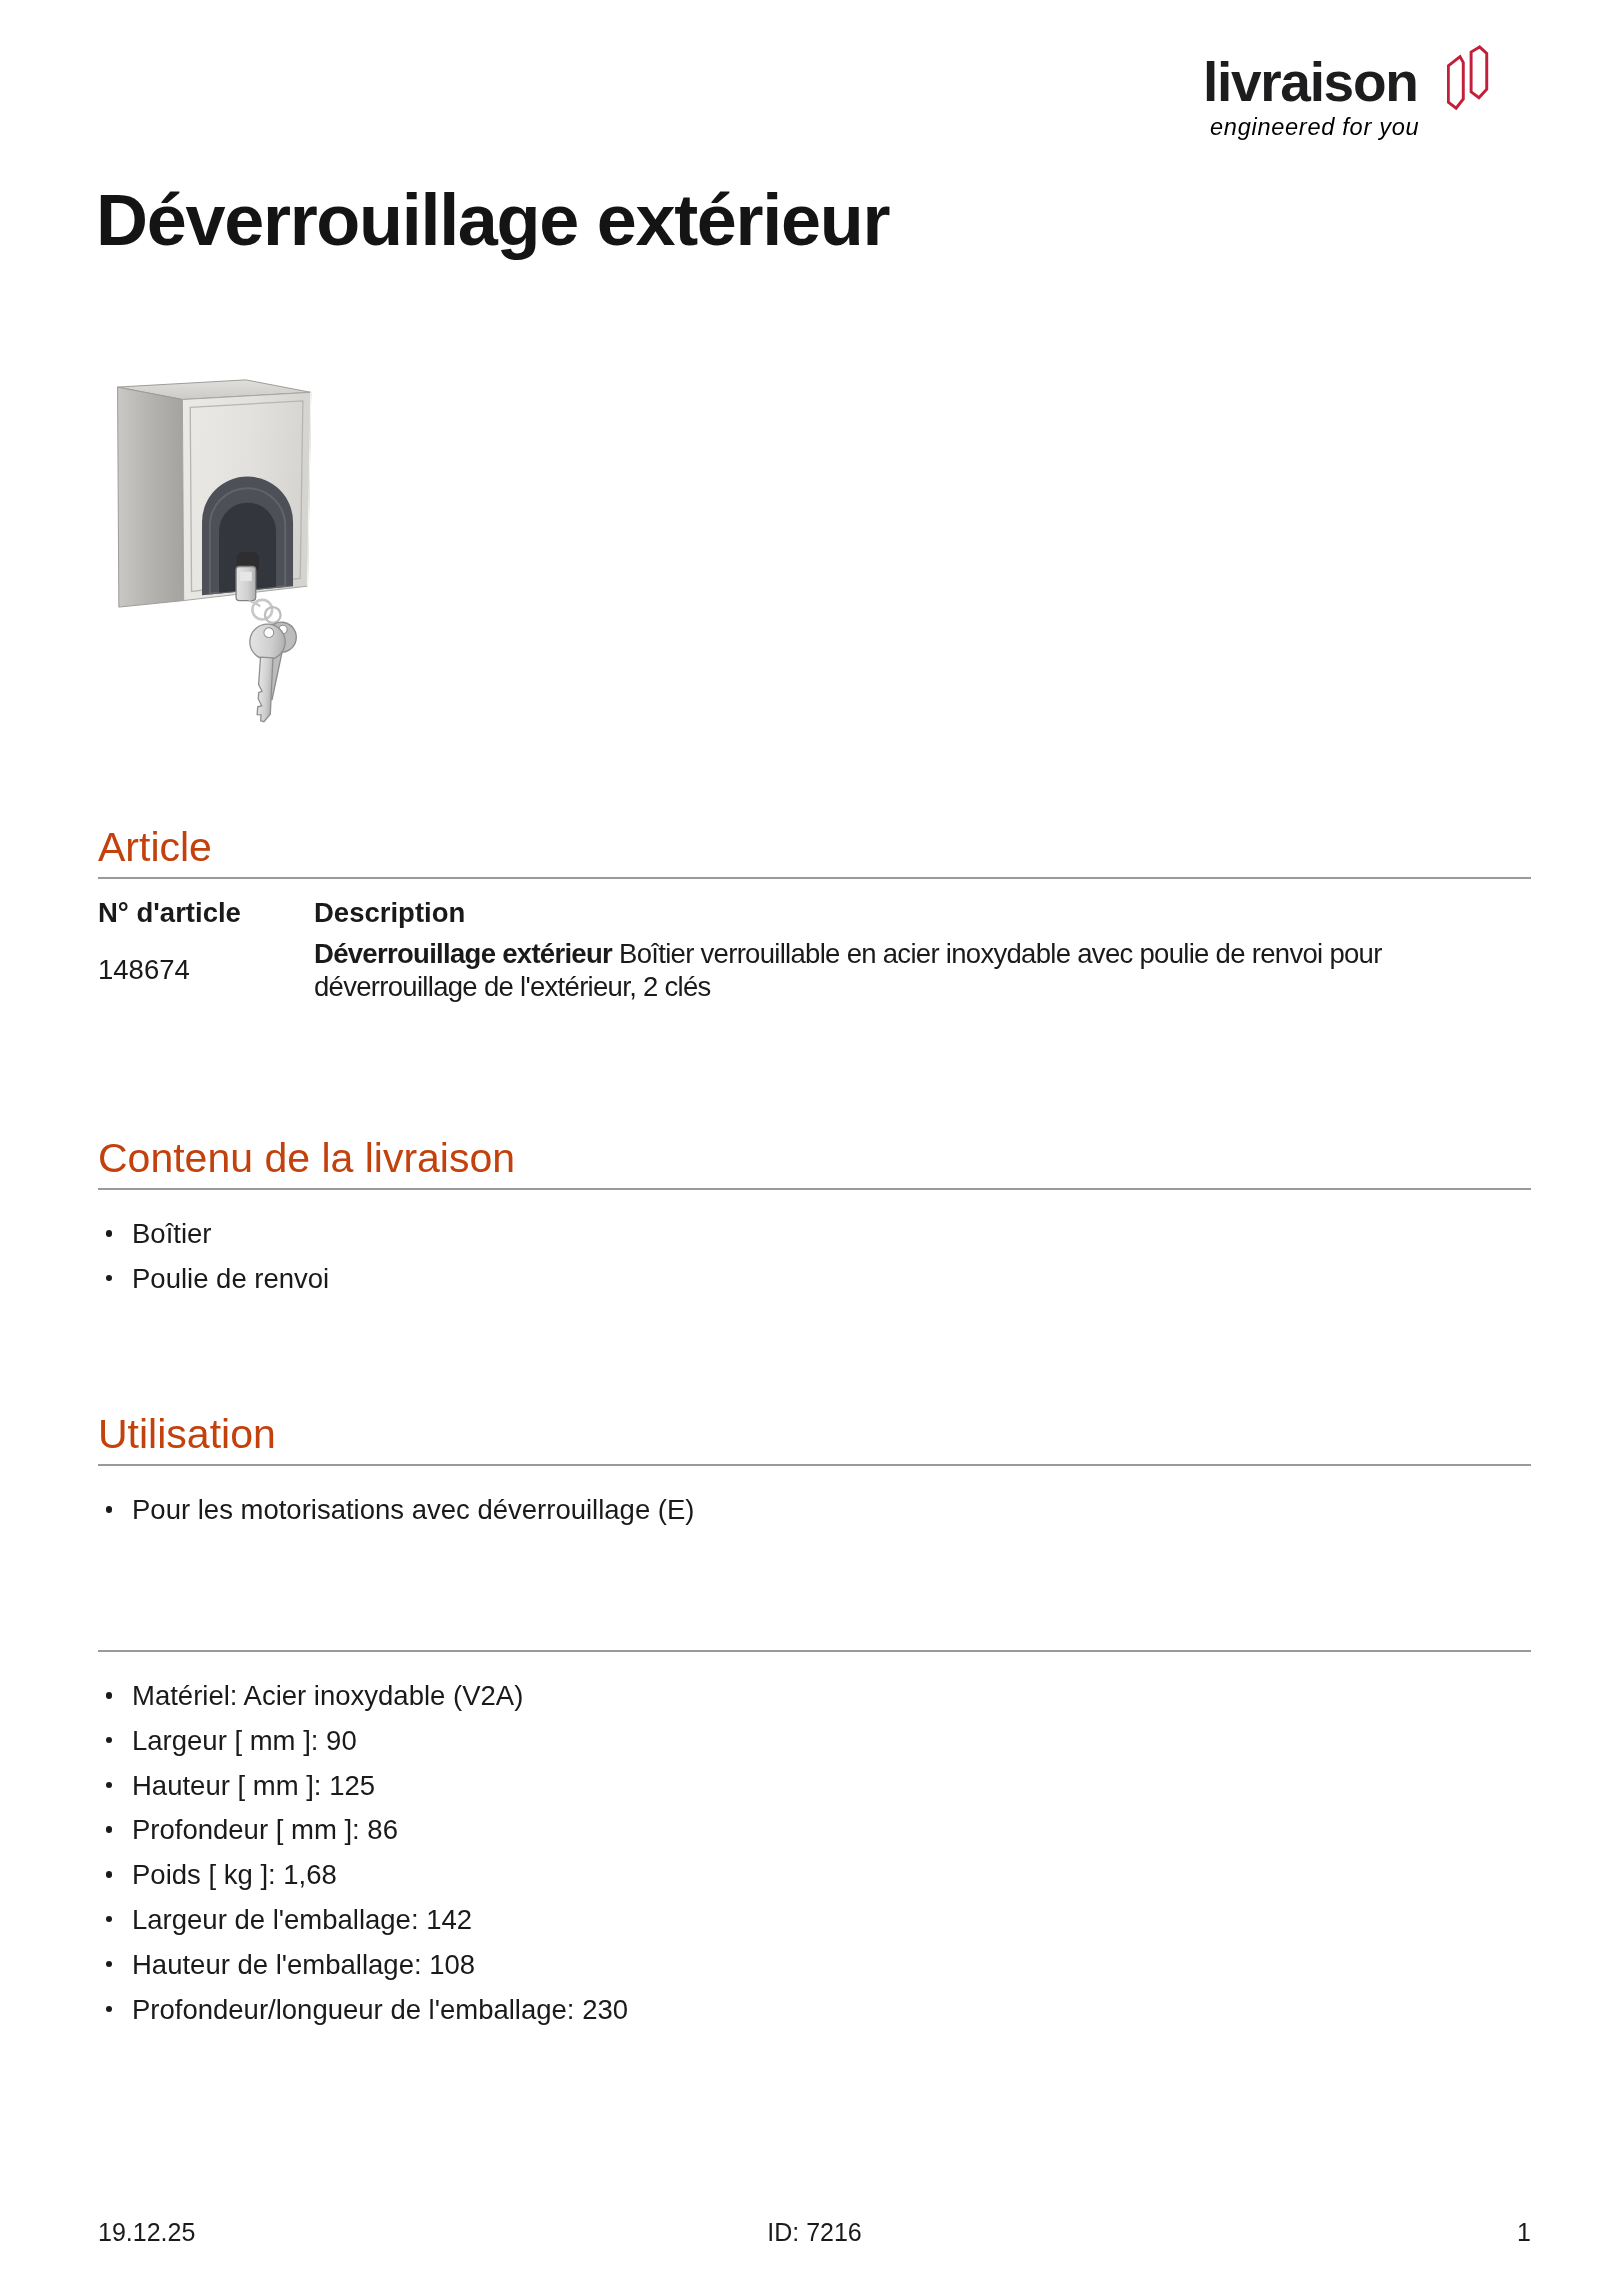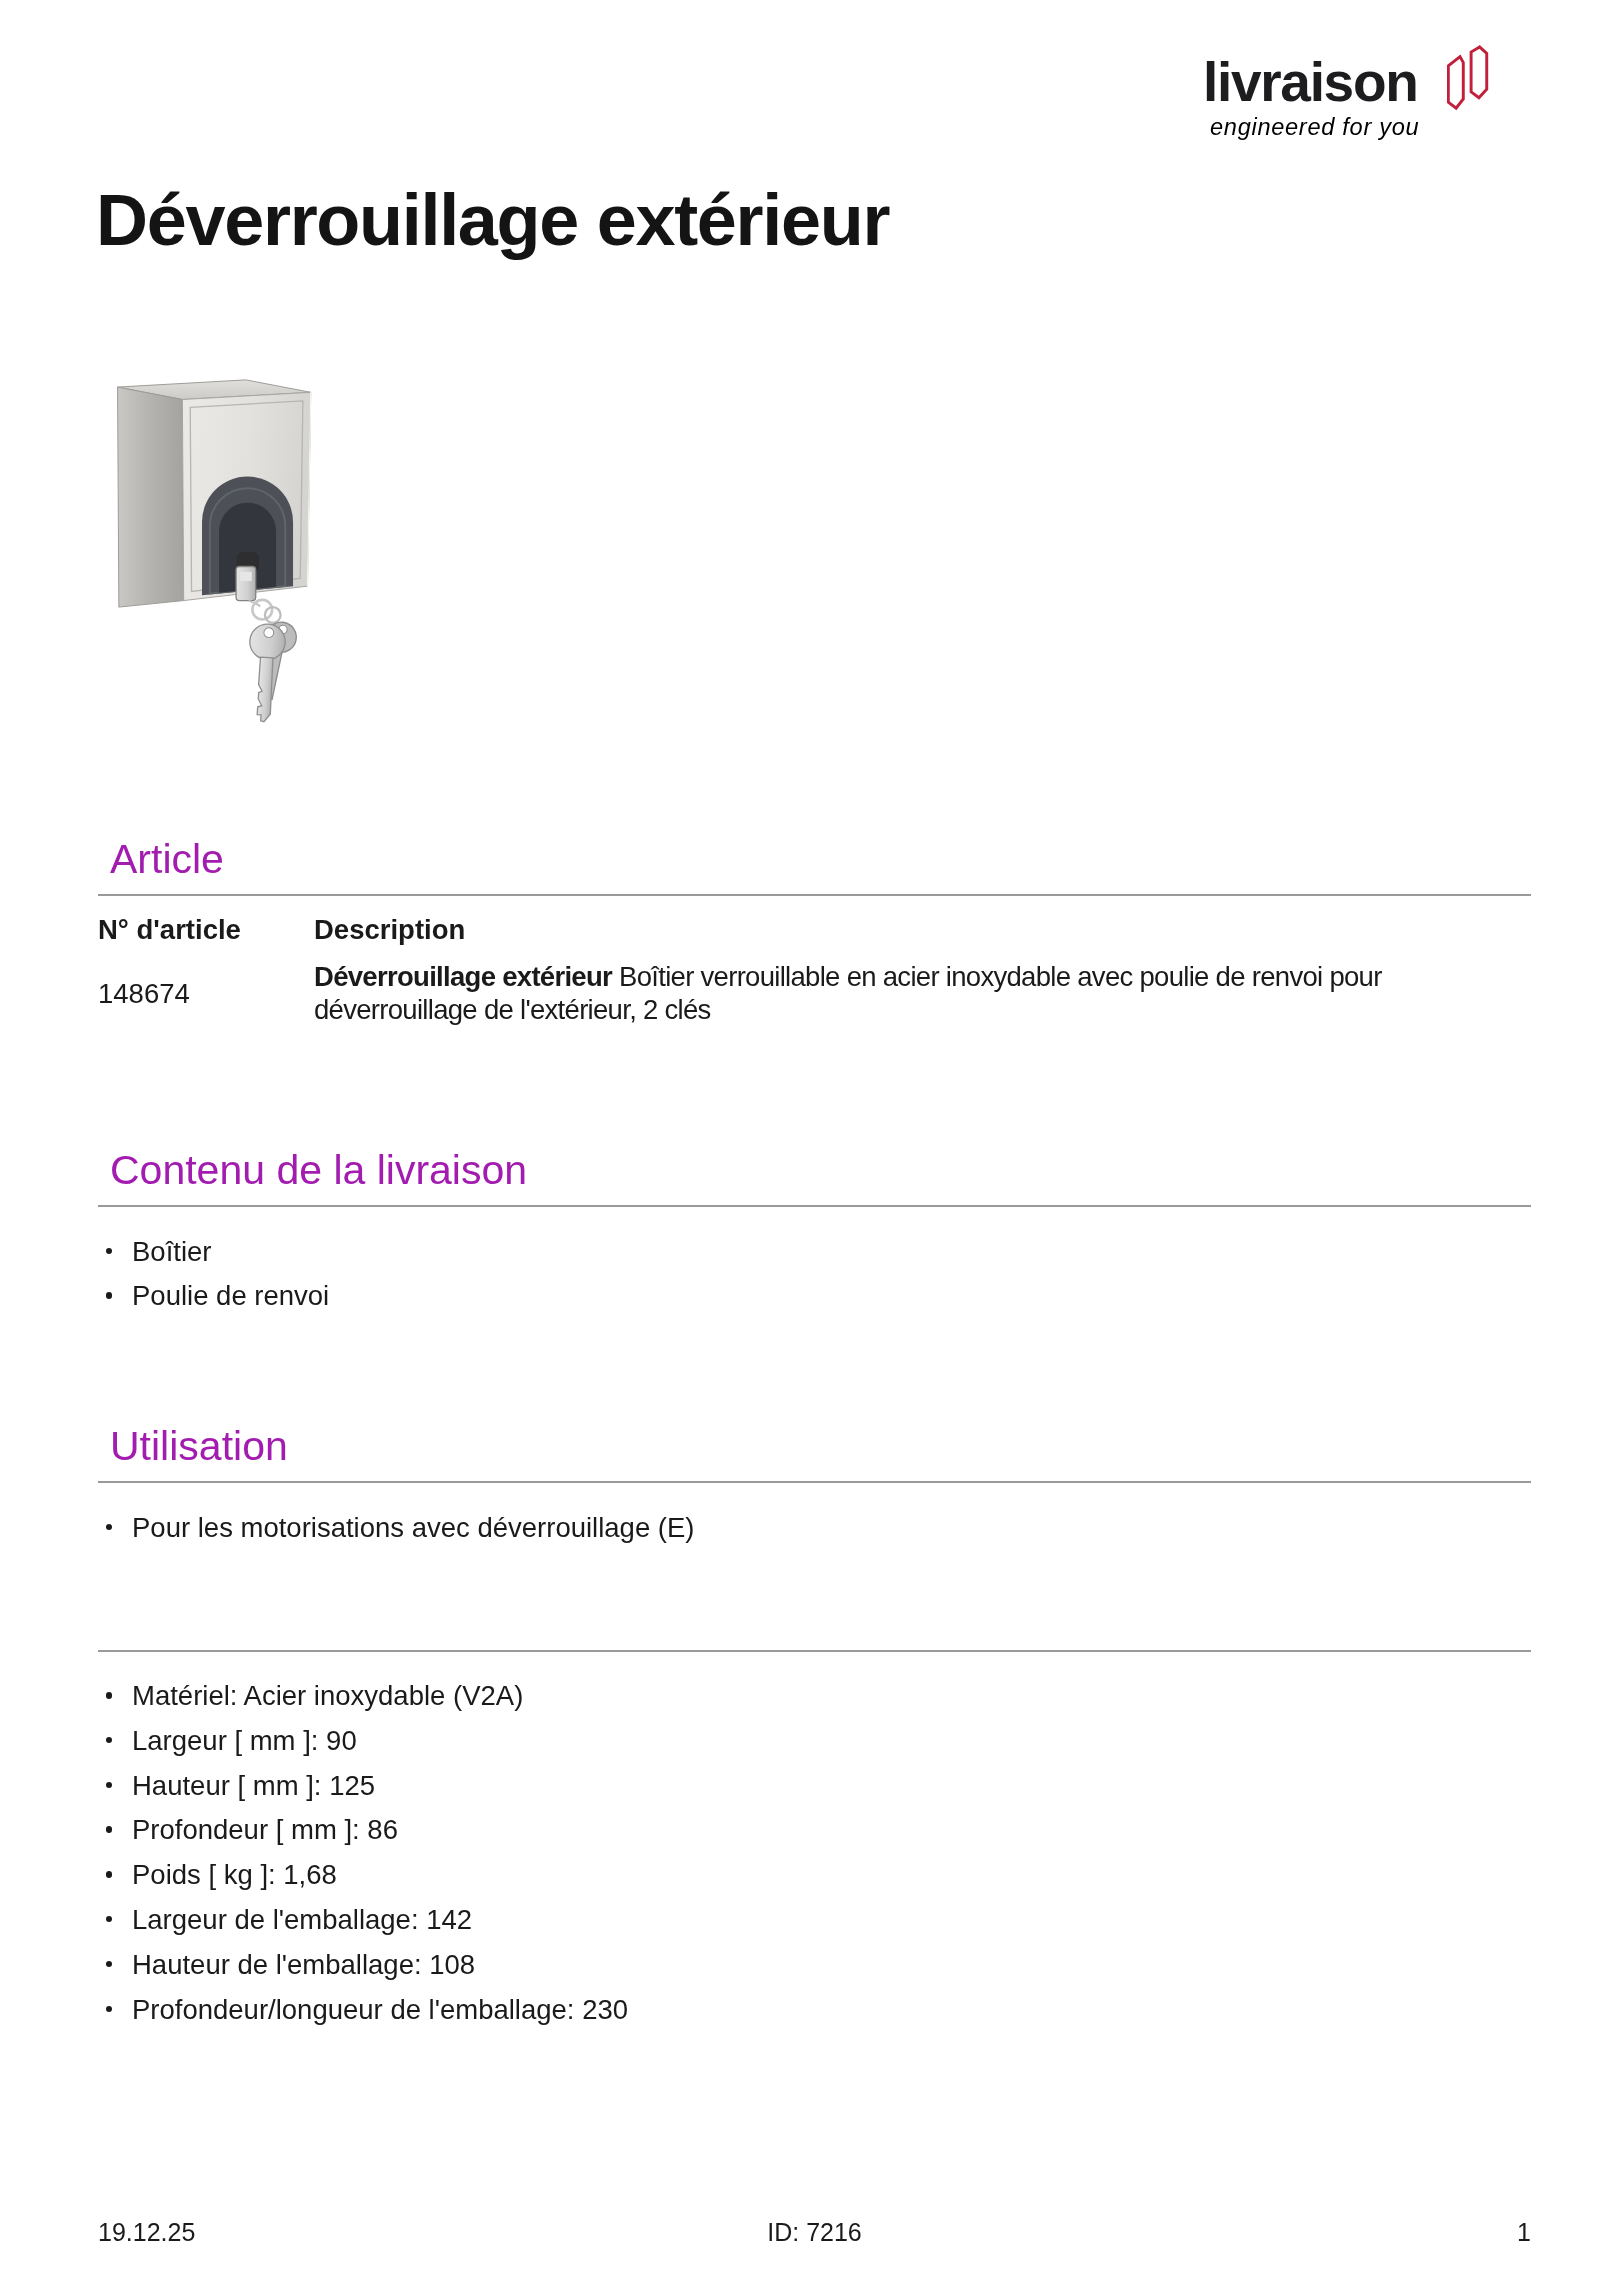--- a/index.html
+++ b/index.html
@@ -13,28 +13,28 @@
   .logo-mark{position:absolute;left:1447px;top:43px;width:43px;height:69px;}
   .tagline{position:absolute;left:1210px;top:114px;font-size:23.6px;line-height:27.5px;
     letter-spacing:0.7px;color:#000000;white-space:nowrap;font-style:italic;}
   
   .title{position:absolute;left:96px;top:182px;margin:0;font-size:72px;line-height:77px;
     font-weight:700;letter-spacing:-1.3px;color:#141414;white-space:nowrap;}
   
   .product{position:absolute;left:111px;top:370px;width:203px;height:357px;}
   
   .sec{position:absolute;left:98px;width:1433px;}
-  .sec h2{margin:12px;font-size:41px;line-height:46px;font-weight:400;color:#a21caf;}
+  .sec h2{margin:0;font-size:41px;line-height:46px;font-weight:400;color:#c2410c;}
   .sec hr{margin:6.5px 0 0;border:none;border-top:2px solid #9a9a9a;height:0;}
   .sec ul{list-style:none;margin:27.5px 0 0;padding:0;}
   .sec li{position:relative;padding-left:34px;font-size:27.5px;line-height:33px;margin-bottom:11.8px;}
   .sec li::before{content:"";position:absolute;left:7.9px;top:13px;width:6.5px;height:6.5px;
     border-radius:50%;background:#1a1a1a;}
   
-  .tbl{display:grid;grid-template-columns:216px 1112px;margin-top:17px;row-gap:14px;}
+  .tbl{display:grid;grid-template-columns:216px 1112px;margin-top:17px;row-gap:8px;}
   .th{font-weight:700;font-size:27.5px;line-height:33px;}
   .td{font-size:27.5px;line-height:33px;}
   .td.num{display:flex;align-items:center;}
   .td.desc{letter-spacing:-0.7px;}
   .td.desc b{font-weight:700;}
   
   .footer{position:absolute;left:98px;top:2218px;width:1433px;display:flex;
     font-size:25px;line-height:29px;color:#1a1a1a;}
   .f-left{flex:1;text-align:left;}
   .f-center{flex:0 0 auto;text-align:center;}

